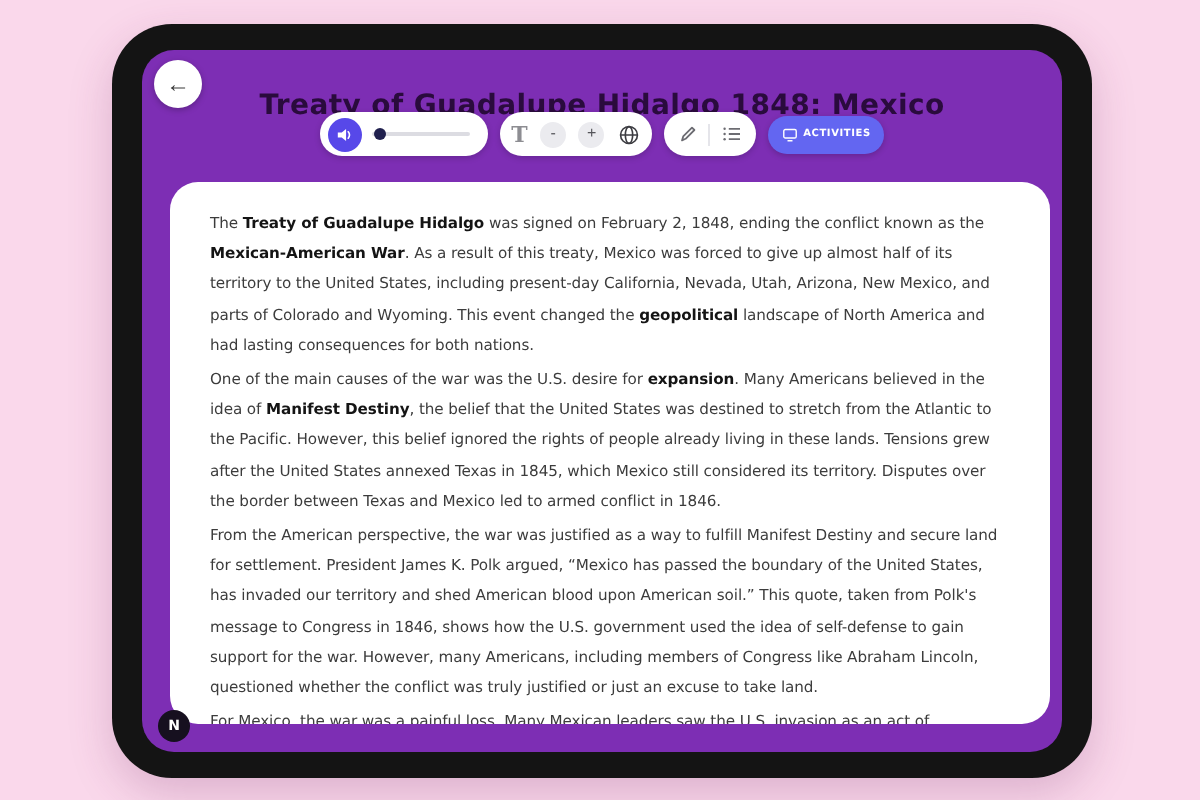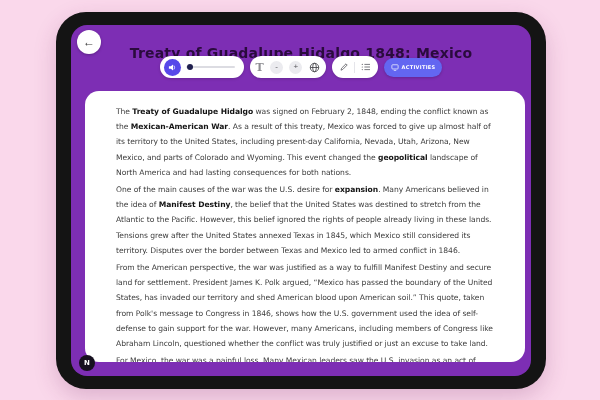--- a/index.html
+++ b/index.html
@@ -60,21 +60,21 @@
   .vdiv { width:1px; height:11px; background:#e5e5ea; }
   .activities {
     height:19px; border:none; border-radius:10px; background:#6366f1;
     color:#fff; display:flex; align-items:center; gap:3px; padding:0 7px;
     font-family:"DejaVu Sans", sans-serif; font-size:5px; font-weight:bold;
     letter-spacing:.3px; cursor:pointer; box-shadow:0 1px 3px rgba(0,0,0,.2);
   }
   .card {
     position:absolute; left:14px; top:66px; width:440px; height:271px;
     background:#fff; border-radius:14px; overflow:hidden;
-    padding:13px 31px 0; box-sizing:border-box;
+    padding:13px 20px 0; box-sizing:border-box;
   }
   .article p {
     margin:0 0 2px; font-size:7.6px; line-height:15.2px;
     color:#3c3c3c; letter-spacing:-0.05px;
   }
   .article b { color:#141414; }
   .n-badge {
     position:absolute; left:8px; bottom:5px; width:16px; height:16px;
     border-radius:50%; background:#16101f; color:#fff;
     display:flex; align-items:center; justify-content:center;

